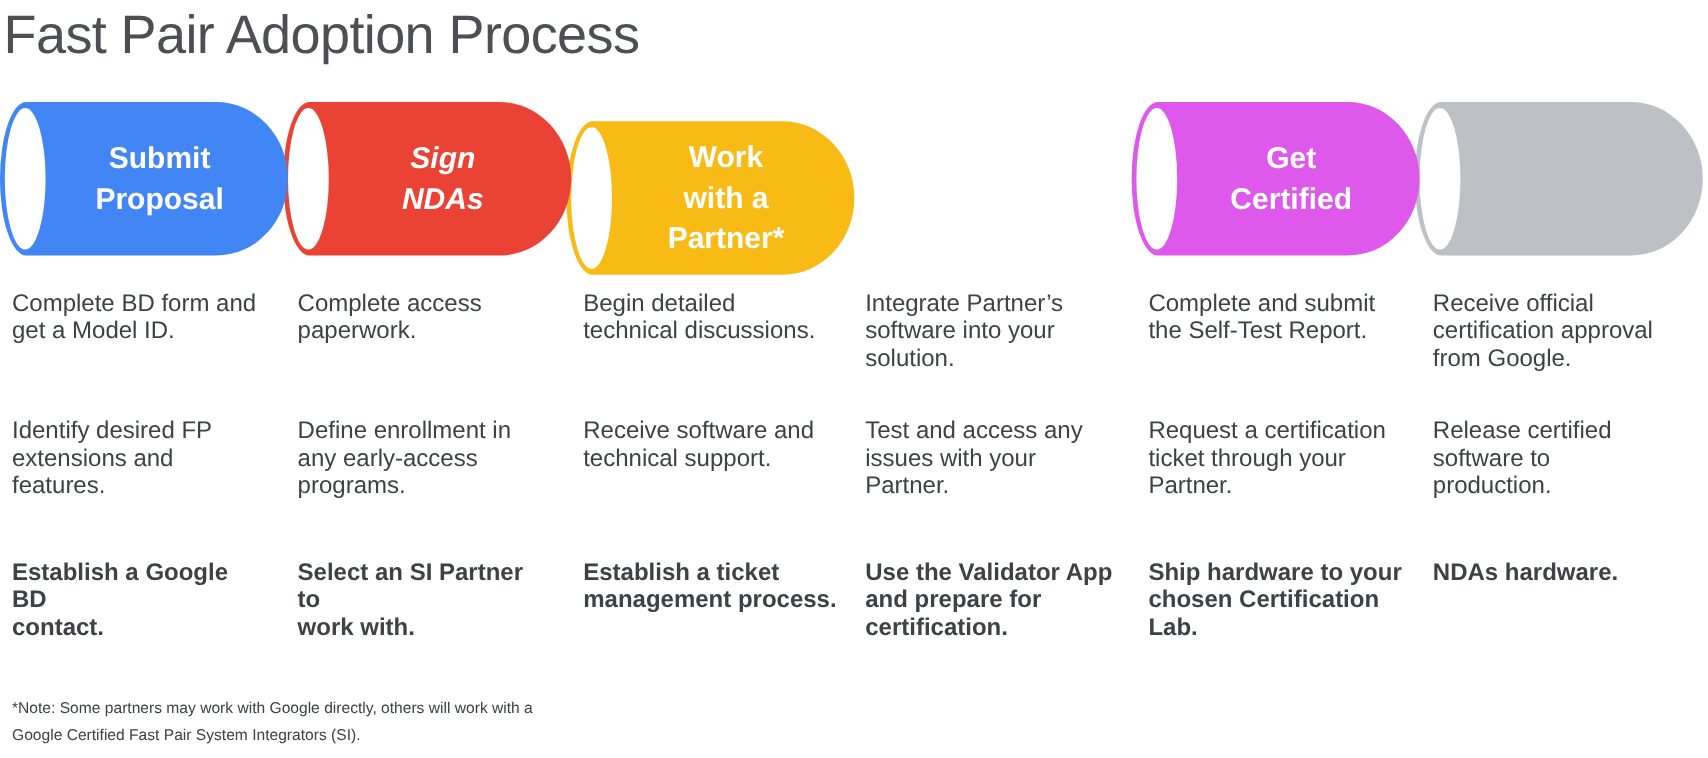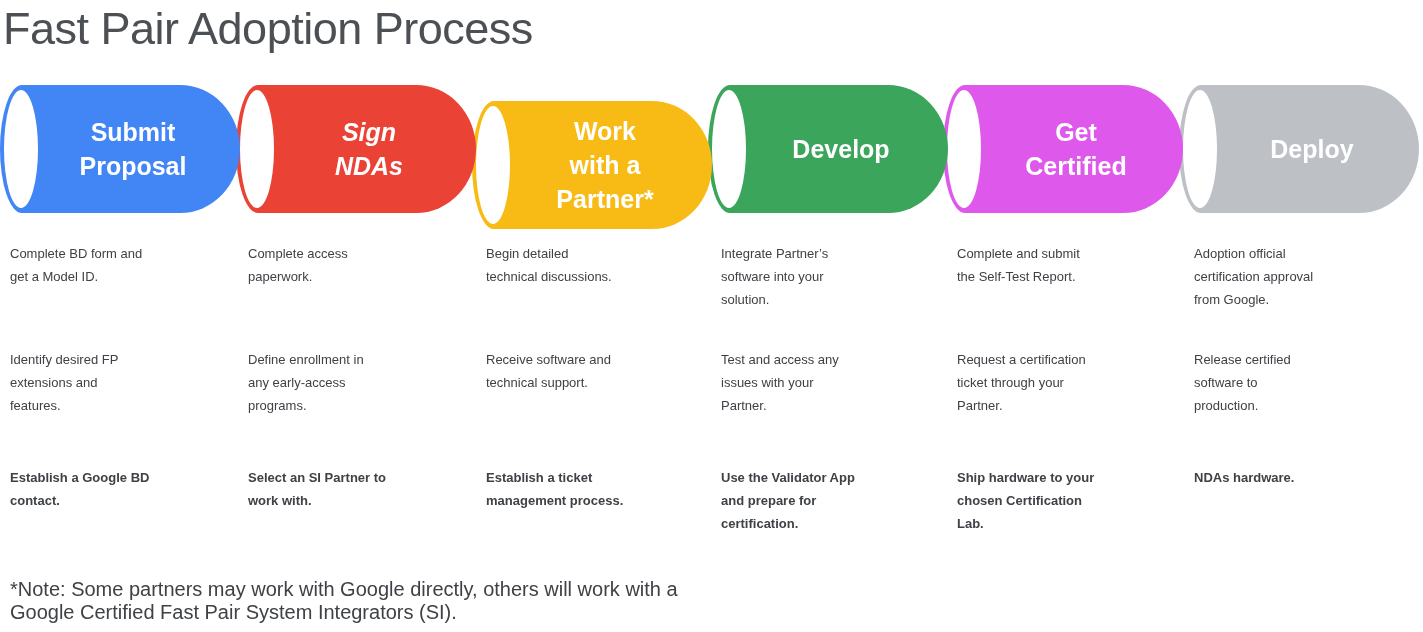--- a/index.html
+++ b/index.html
@@ -61,39 +61,39 @@
   .c0 { left: 10px; }
   .c1 { left: 248px; }
   .c2 { left: 486px; }
   .c3 { left: 721px; }
   .c4 { left: 957px; }
   .c5 { left: 1194px; }
   .col p {
     position: absolute;
     margin: 0;
     width: 212px;
+    font-size: 20px;
+    line-height: 23px;
+    color: #3e4145;
+    white-space: pre-line;
+  }
+  .row0 { top: 0px; }
+  .row1 { top: 106px; }
+  .row2 { top: 224px; font-weight: bold; }
+  .footnote {
+    position: absolute;
+    left: 10px;
+    top: 578px;
+    margin: 0;
+    width: 720px;
     font-size: 13px;
     line-height: 23px;
     color: #3e4145;
     white-space: pre-line;
   }
-  .row0 { top: 0px; }
-  .row1 { top: 106px; }
-  .row2 { top: 224px; font-weight: bold; }
-  .footnote {
-    position: absolute;
-    left: 10px;
-    top: 578px;
-    margin: 0;
-    width: 720px;
-    font-size: 20px;
-    line-height: 23px;
-    color: #3e4145;
-    white-space: pre-line;
-  }
 </style>
 </head>
 <body>
 
 <div class="canvas">
 
   <h1 class="title">Fast Pair Adoption Process</h1>
 
   <div class="stage s0">
     <svg width="241" height="128" viewBox="0 0 241 128">
@@ -116,43 +116,35 @@
   <div class="stage s2">
     <svg width="241" height="128" viewBox="0 0 241 128">
       <path d="M 22 0 H 180 A 60 64 0 0 1 180 128 H 22 A 22 64 0 0 1 22 0 Z" fill="#F8BB15"></path>
       <ellipse cx="21" cy="64" rx="17" ry="59" fill="#ffffff"></ellipse>
     </svg>
     <div class="stage-label">Work
 with a
 Partner*</div>
   </div>
 
-  <div class="stage s3">
-    <svg width="241" height="128" viewBox="0 0 241 128">
-      <path d="M 22 0 H 180 A 60 64 0 0 1 180 128 H 22 A 22 64 0 0 1 22 0 Z" fill="#3BA55B"></path>
-      <ellipse cx="21" cy="64" rx="17" ry="59" fill="#ffffff"></ellipse>
-    </svg>
-    <div class="stage-label">Develop</div>
-  </div>
 
   <div class="stage s4">
     <svg width="241" height="128" viewBox="0 0 241 128">
       <path d="M 22 0 H 180 A 60 64 0 0 1 180 128 H 22 A 22 64 0 0 1 22 0 Z" fill="#DE58EC"></path>
       <ellipse cx="21" cy="64" rx="17" ry="59" fill="#ffffff"></ellipse>
     </svg>
     <div class="stage-label">Get
 Certified</div>
   </div>
 
   <div class="stage s5">
     <svg width="241" height="128" viewBox="0 0 241 128">
       <path d="M 22 0 H 180 A 60 64 0 0 1 180 128 H 22 A 22 64 0 0 1 22 0 Z" fill="#BDC1C6"></path>
       <ellipse cx="21" cy="64" rx="17" ry="59" fill="#ffffff"></ellipse>
     </svg>
-    <div class="stage-label">Deploy</div>
   </div>
 
   <div class="col c0">
     <p class="row0">Complete BD form and
 get a Model ID.</p>
     <p class="row1">Identify desired FP
 extensions and
 features.</p>
     <p class="row2">Establish a Google BD
 contact.</p>
@@ -189,21 +181,21 @@
     <p class="row0">Complete and submit
 the Self-Test Report.</p>
     <p class="row1">Request a certification
 ticket through your
 Partner.</p>
     <p class="row2">Ship hardware to your
 chosen Certification
 Lab.</p>
   </div>
   <div class="col c5">
-    <p class="row0">Adoption official
+    <p class="row0">Receive official
 certification approval
 from Google.</p>
     <p class="row1">Release certified
 software to
 production.</p>
     <p class="row2">NDAs hardware.</p>
   </div>
 
   <p class="footnote">*Note: Some partners may work with Google directly, others will work with a
 Google Certified Fast Pair System Integrators (SI).</p>

